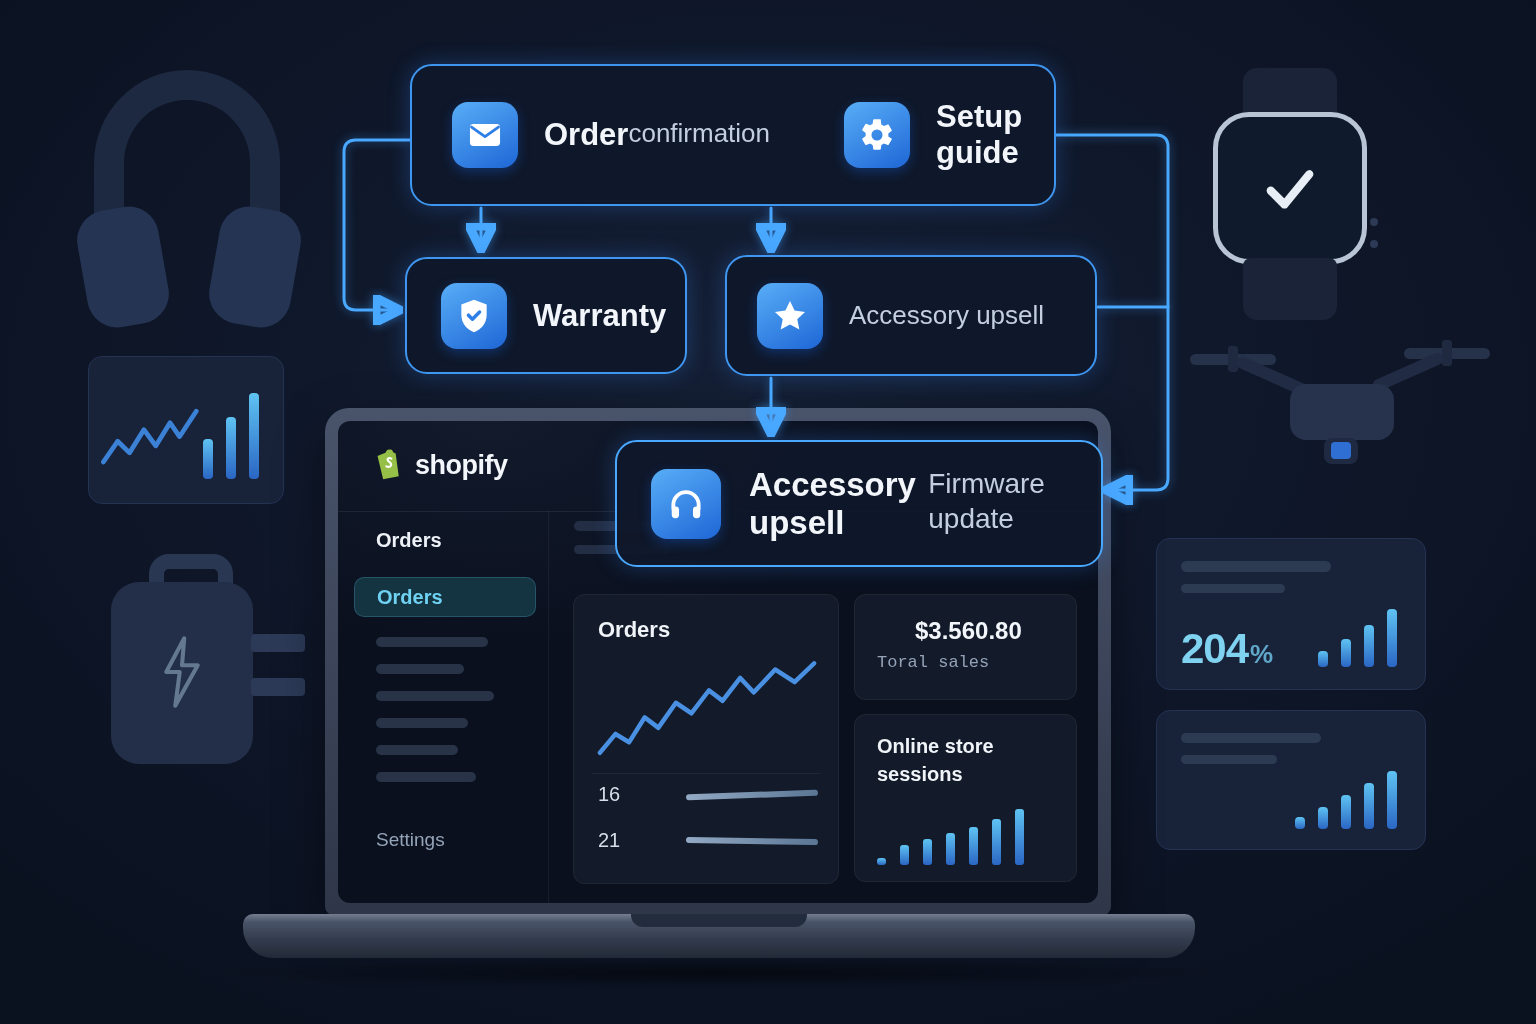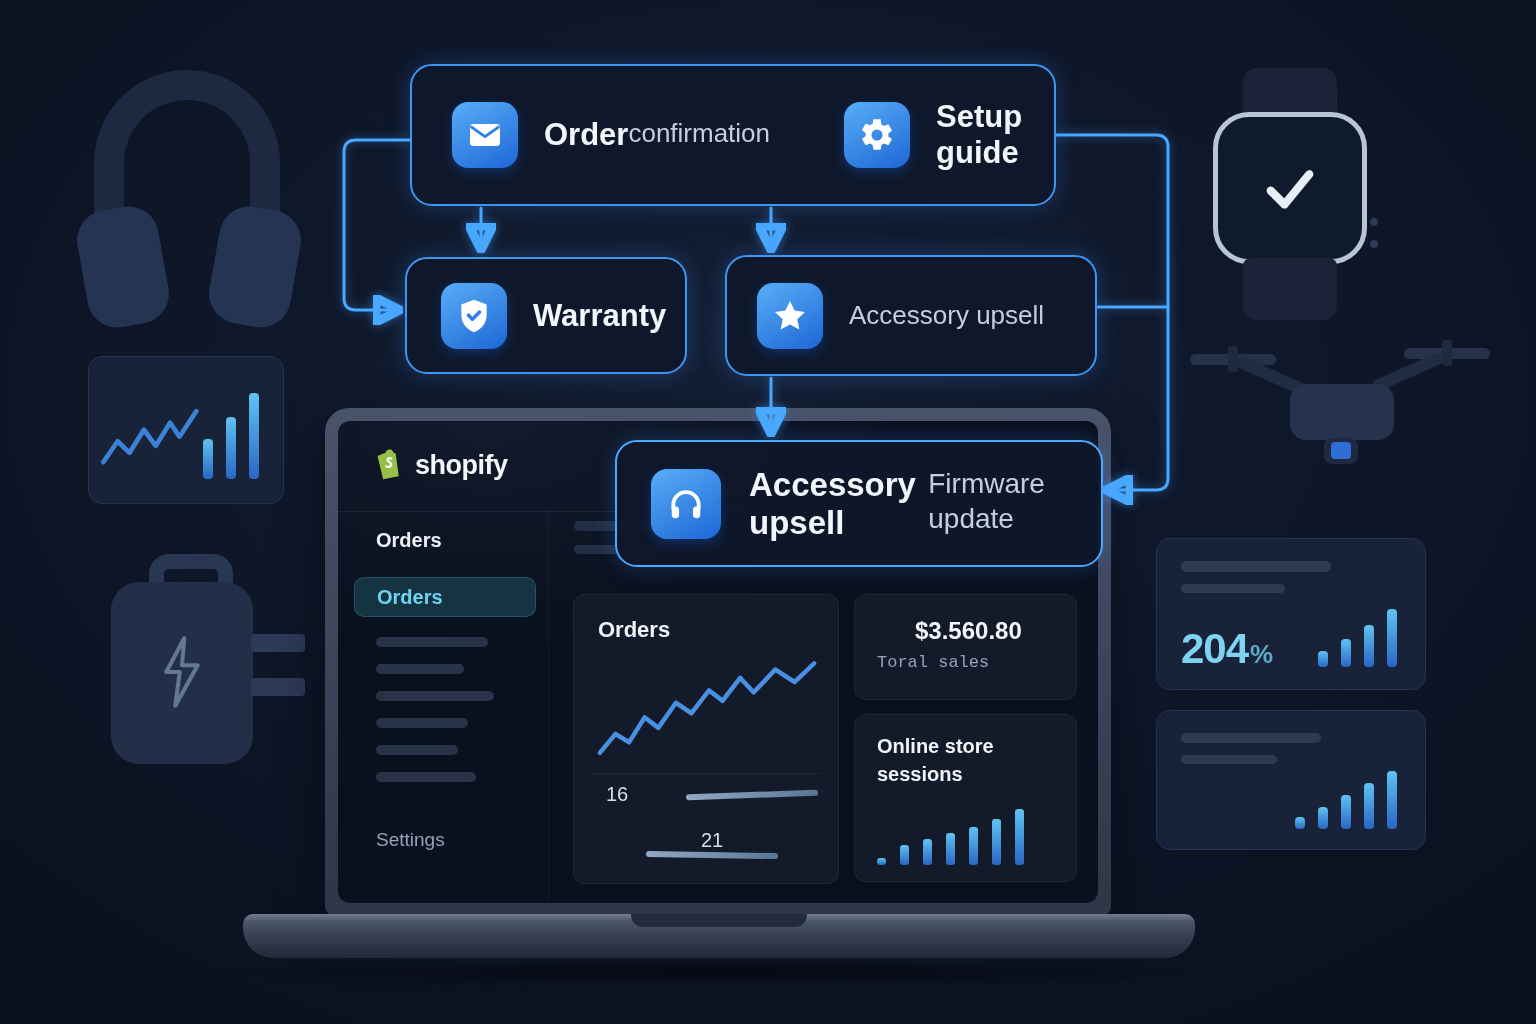--- a/index.html
+++ b/index.html
@@ -95,22 +95,22 @@
   .side-settings { position:absolute; left:38px; top:408px; font-size:19px; color:#93a3b8; cursor:pointer; }
   .main-ph { position:absolute; background:#232e44; border-radius:5px; }
   .mp1 { left:236px; top:100px; width:130px; height:10px; }
   .mp2 { left:236px; top:124px; width:96px; height:9px; }
 
   .card { position:absolute; background:#131b2a; border:1px solid rgba(255,255,255,.05); border-radius:12px; }
   .card-orders { left:235px; top:173px; width:266px; height:290px; }
   .co-title { position:absolute; left:24px; top:22px; font-size:22px; font-weight:bold; color:#f0f4f9; }
   .card-orders svg.trend { position:absolute; left:22px; top:58px; width:222px; height:108px; }
   .o-div { position:absolute; left:18px; right:18px; top:178px; height:1px; background:rgba(255,255,255,.06); }
-  .o-row { position:absolute; left:32px; right:20px; display:flex; align-items:center; justify-content:space-between; }
-  .o-row.r1 { top:188px; } .o-row.r2 { top:234px;flex-direction:column; }
+  .o-row { position:absolute; left:24px; right:20px; display:flex; align-items:center; justify-content:space-between; }
+  .o-row.r1 { top:188px; } .o-row.r2 { top:234px; }
   .o-val { font-size:20px; color:#d6dee9; }
   .o-line { width:132px; height:6px; border-radius:3px; background:linear-gradient(90deg,#93a9c4,#5a7694); }
   .o-row.r1 .o-line { transform:rotate(-2deg); }
   .o-row.r2 .o-line { transform:rotate(1deg); }
 
   .card-sales { left:516px; top:173px; width:223px; height:106px; }
   .cs-value { position:absolute; left:28px; top:22px; font-size:24px; font-weight:bold; color:#f2f6fb;margin-left:32px; }
   .cs-label { position:absolute; left:22px; top:58px; font-size:17px; color:#94a3b8;font-family:Liberation Mono, monospace; }
 
   .card-sessions { left:516px; top:293px; width:223px; height:168px; }

